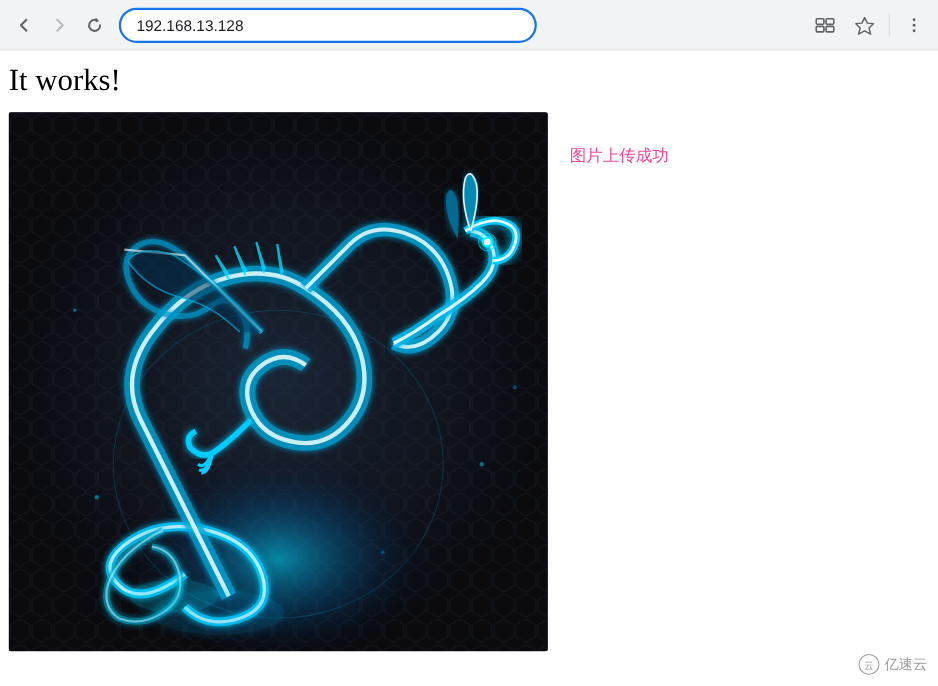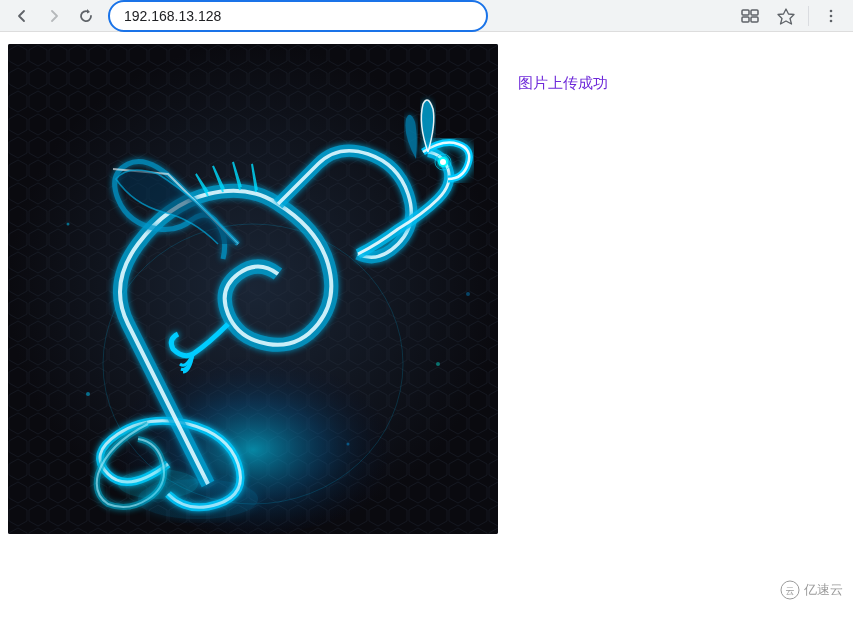--- a/index.html
+++ b/index.html
@@ -2,21 +2,21 @@
 <html><head>
   <meta charset="utf-8">
   <style>
     * { margin: 0; padding: 0; box-sizing: border-box; }
     body { width: 853px; height: 624px; overflow: hidden; font-family: Arial, sans-serif; background: #fff; }
 
     
     .browser-chrome {
       background: #f1f3f4;
       border-bottom: 1px solid #ddd;
-      height: 32px;
+      height: 46px;
       display: flex;
       align-items: center;
       padding: 0 8px;
       gap: 8px;
     }
     .nav-buttons {
       display: flex;
       align-items: center;
       gap: 4px;
     }
@@ -120,21 +120,21 @@
       align-items: center;
       gap: 4px;
       opacity: 0.85;
     }
     .watermark-icon {
       width: 20px;
       height: 20px;
     }
 
     .upload-success {
-      color: #6d28d9;
+      color: #ec4899;
       font-size: 15px;
       margin-top: 30px;
       font-family: 'SimSun', 'STSong', serif;
     }
   </style>
 </head>
 <body>
 
 <div class="browser-chrome">
   <div class="nav-buttons">
@@ -179,20 +179,21 @@
       <svg width="18" height="18" viewBox="0 0 18 18">
         <circle cx="9" cy="4" r="1.3" fill="#5f6368"></circle>
         <circle cx="9" cy="9" r="1.3" fill="#5f6368"></circle>
         <circle cx="9" cy="14" r="1.3" fill="#5f6368"></circle>
       </svg>
     </button>
   </div>
 </div>
 
 <div class="page-content">
+  <h1 class="page-title">It works!</h1>
 
   <div class="content-area">
 
     <div class="dragon-image">
       <svg class="dragon-svg" viewBox="0 0 490 490" xmlns="http://www.w3.org/2000/svg">
 
         <defs>
           <radialGradient id="bgGrad" cx="50%" cy="50%" r="50%">
             <stop offset="0%" style="stop-color:#1a2535;stop-opacity:1"></stop>
             <stop offset="100%" style="stop-color:#0a0a0f;stop-opacity:1"></stop>

